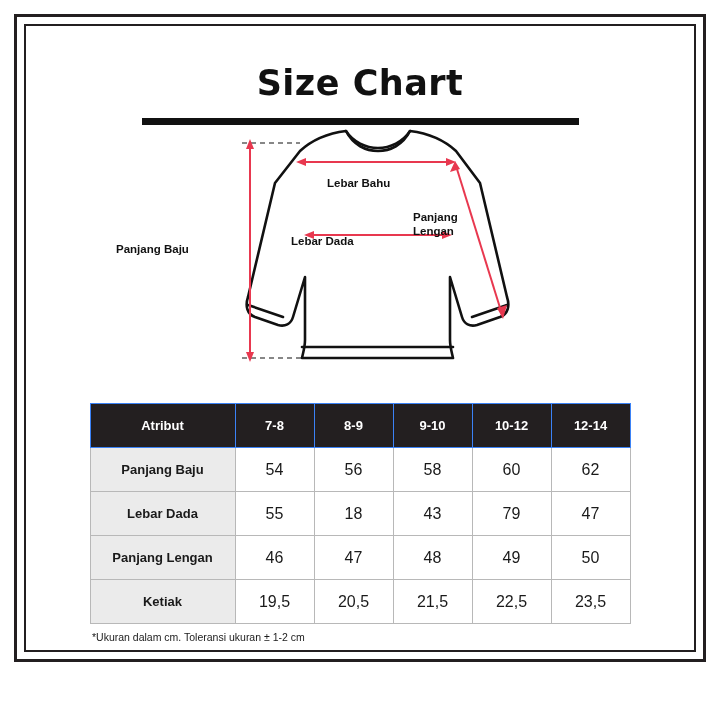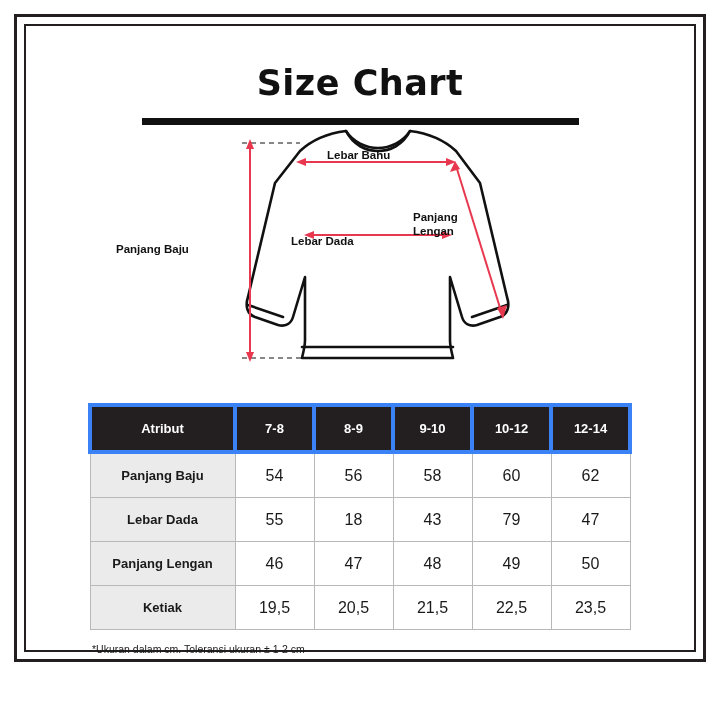--- a/index.html
+++ b/index.html
@@ -77,21 +77,21 @@
   }
   .lbl {
     position: absolute;
     font-size: 11.5px;
     font-weight: bold;
     color: #111111;
     white-space: pre-line;
     line-height: 1.2;
   }
   #lbl-panjang-baju { left: 80px; top: 118px; }
-  #lbl-lebar-bahu   { left: 291px; top: 24px; }
+  #lbl-lebar-bahu   { left: 291px; top: 52px; }
   #lbl-lebar-dada   { left: 255px; top: 110px; }
   #lbl-panjang-lengan { left: 377px; top: 86px; text-align: left; }
 
   
   table.size-table {
     border-collapse: collapse;
     width: 540px;
     margin: 6px auto 0 auto;
     table-layout: fixed;
   }
@@ -100,36 +100,36 @@
     text-align: center;
     font-size: 16px;
     height: 41px;
     color: #1a1a1a;
   }
   table.size-table thead th {
     background: #231f20;
     color: #ffffff;
     font-weight: bold;
     font-size: 13px;
-    border: 4px solid #3b82f6;
+    border: 1px solid #3b82f6;
   }
   table.size-table thead th.attr-head {
     text-align: center;
   }
   table.size-table td.attr-cell {
     background: #ebebeb;
     font-weight: bold;
     font-size: 13px;
     text-align: center;
   }
   col.c-attr { width: 145px; }
   col.c-size { width: 79px; }
   .note {
     width: 540px;
-    margin: 13px auto 0 auto;
+    margin: 7px auto 0 auto;
     font-size: 10.5px;
     color: #1a1a1a;
     text-align: left;
     padding-left: 2px;
     box-sizing: border-box;
   }
 </style>
 </head>
 <body>
 

